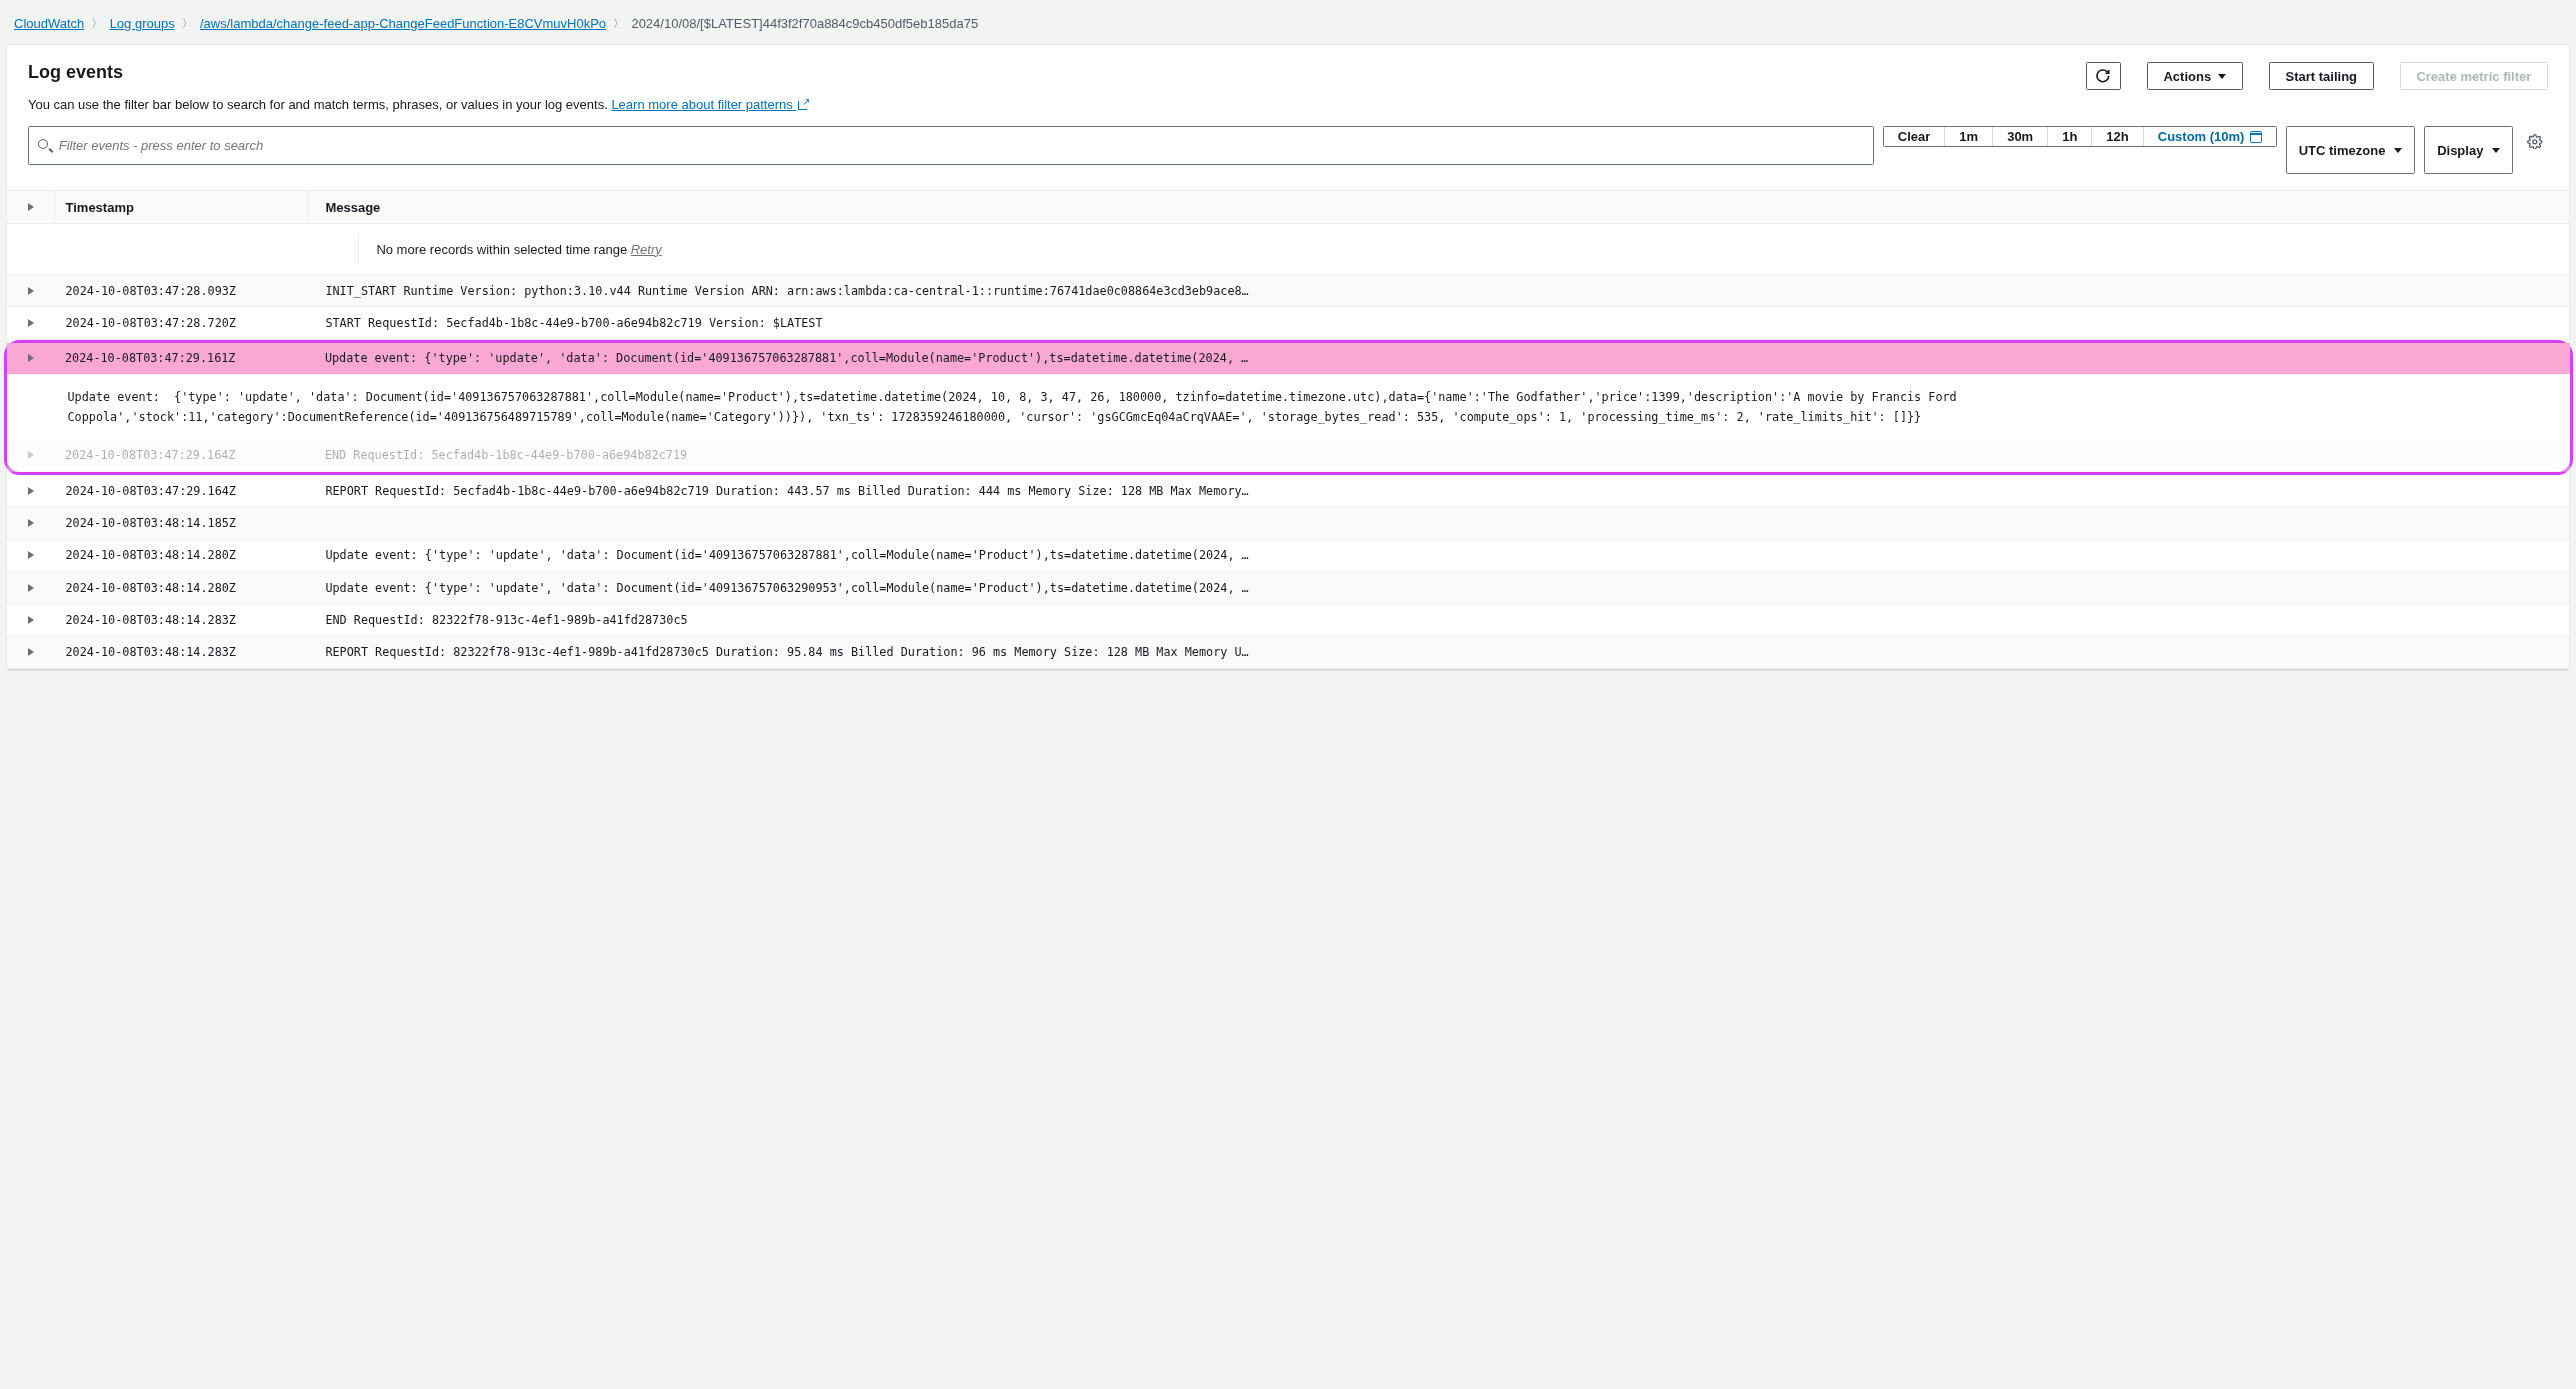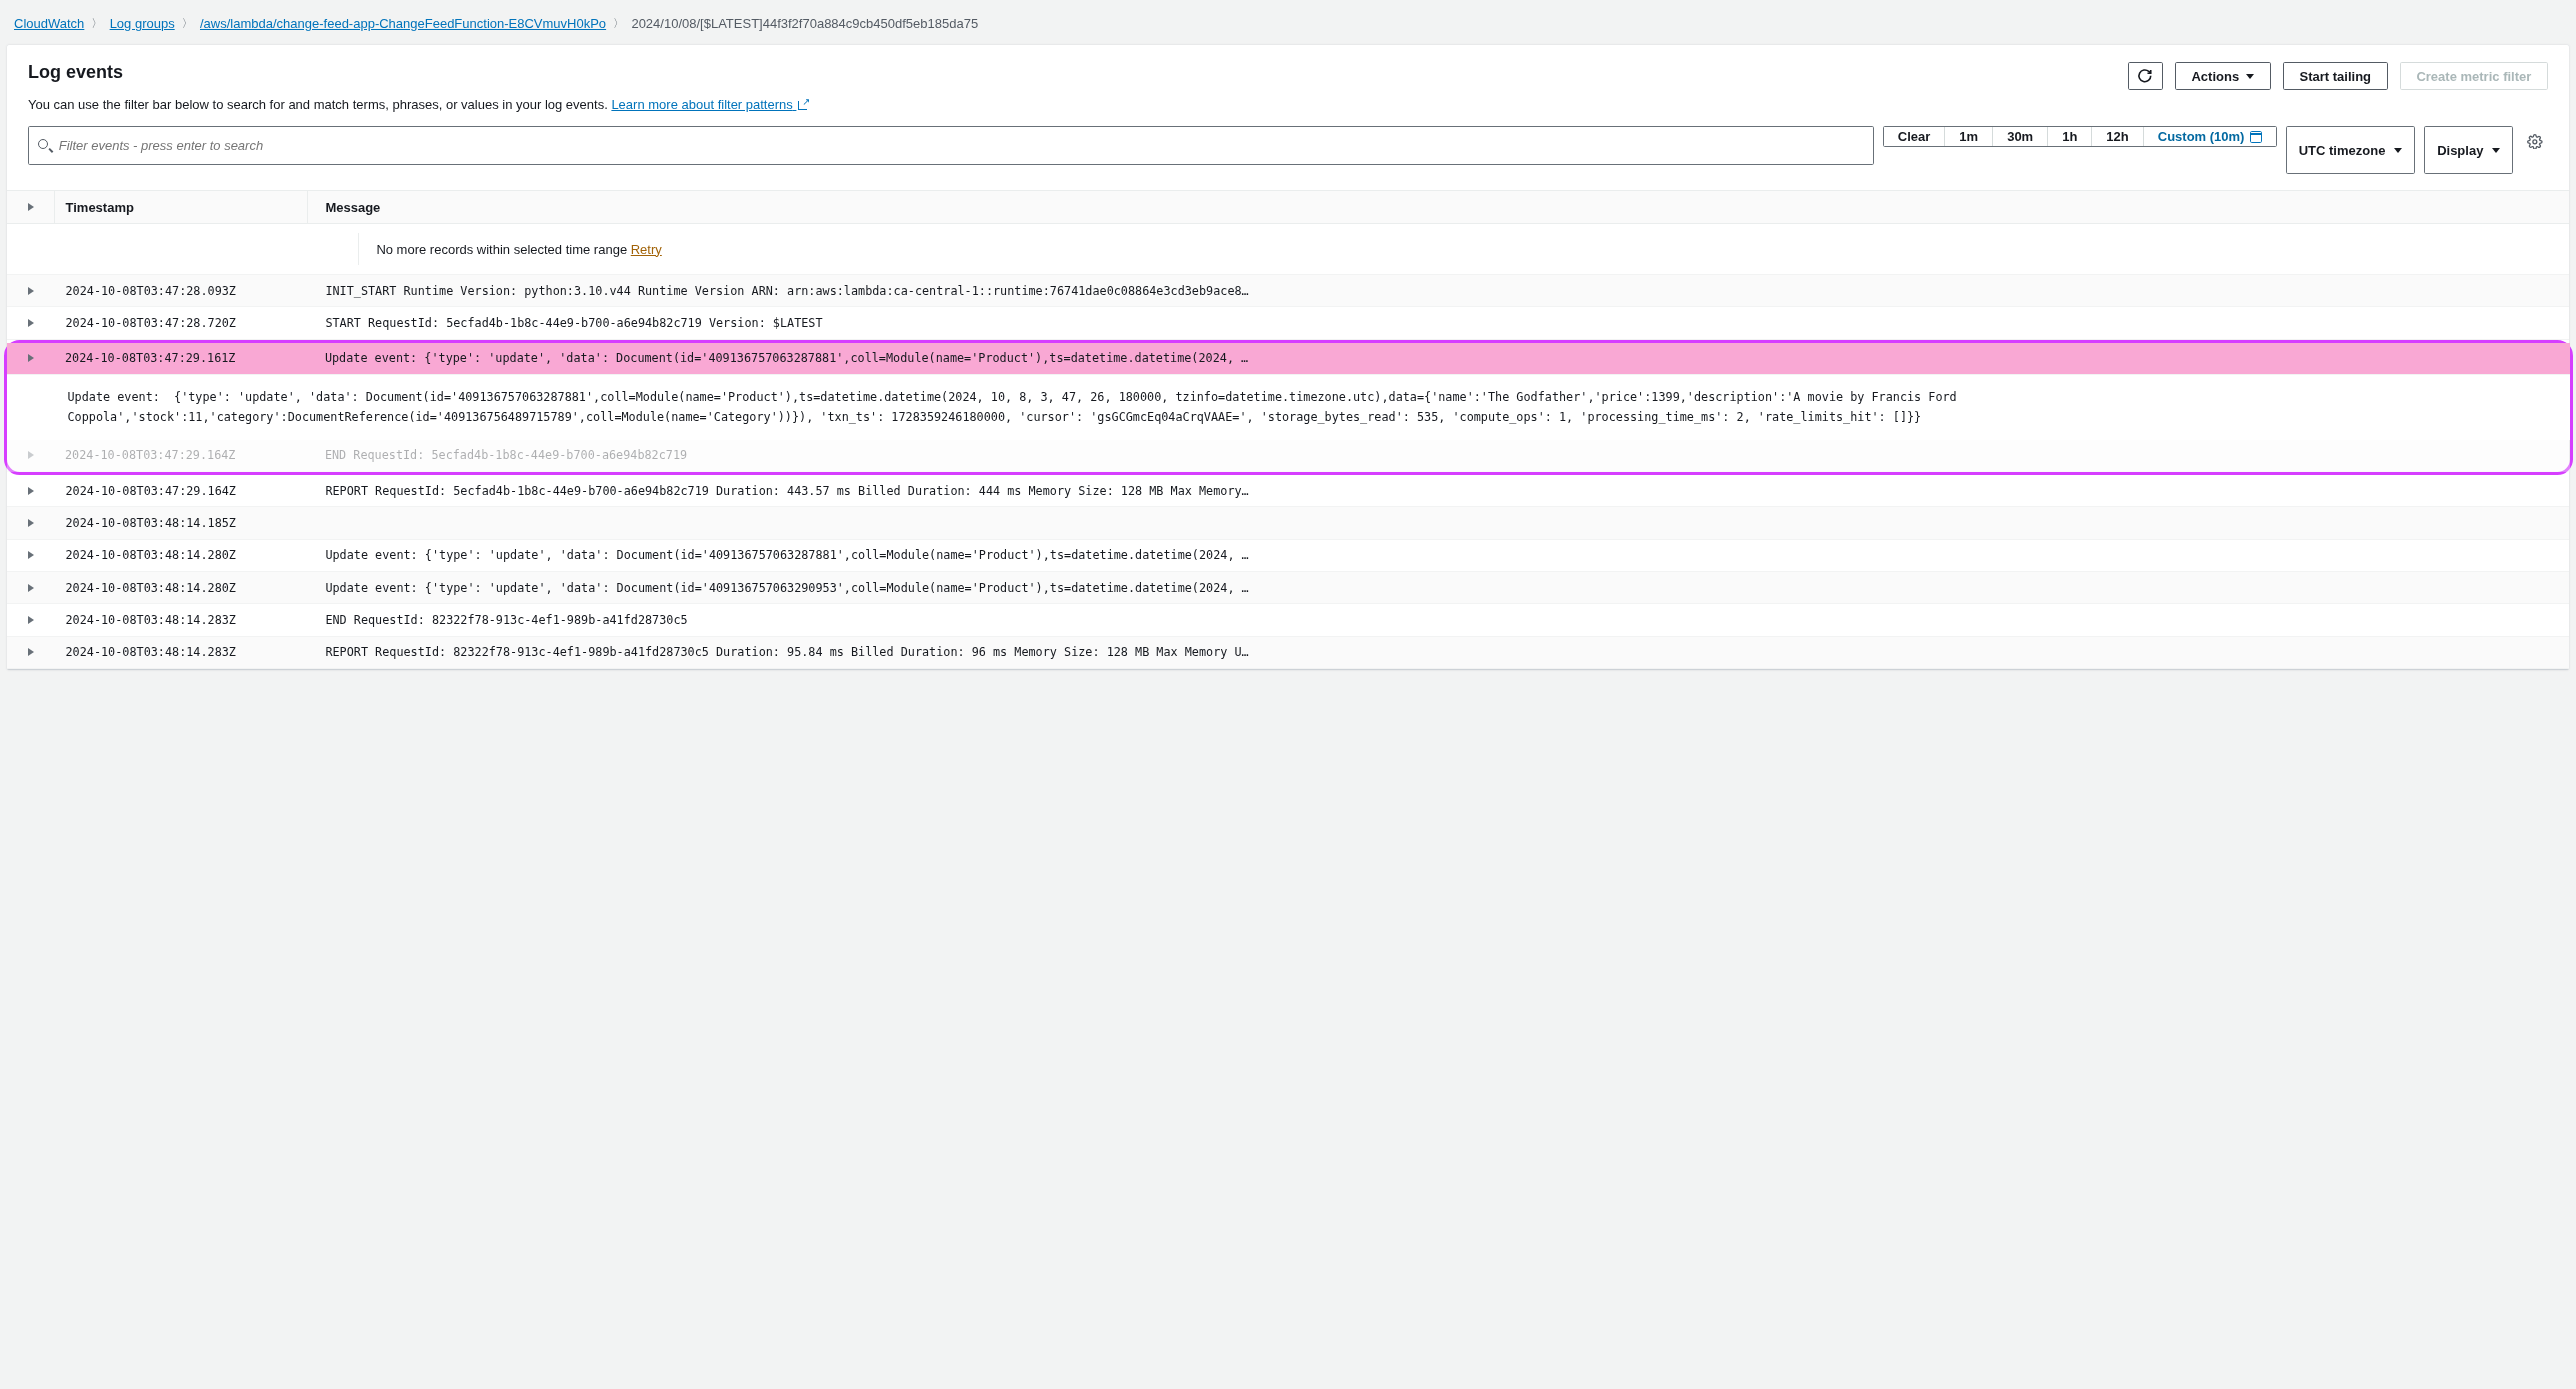--- a/index.html
+++ b/index.html
@@ -41,21 +41,21 @@
     justify-content: space-between;
     align-items: flex-start;
     margin-bottom: 7px;
   }
   .panel-title {
     font-size: 18px;
     font-weight: 700;
   }
   .btn-row {
     display: flex;
-    gap: 12px;
+    gap: 26px;
     border-radius: 12px;
   }
   .btn {
     background: #fff;
     border: 0.9px solid #545b64;
     border-radius: 1.7px;
     padding: 5.2px 15.7px;
     font-size: 13px;
     font-weight: 700;
     cursor: pointer;
@@ -238,21 +238,21 @@
   .row .col-msg { white-space: nowrap; overflow: hidden; text-overflow: ellipsis; font-family: "Monaco","Menlo","Consolas",monospace; }
   .info-row {
     padding: 8.7px 17.4px 8.7px 51px;
     font-family: "Amazon Ember", Arial, sans-serif;
     font-size: 13px;
     border-bottom: 0.9px solid #f2f3f3;
   }
   .info-row-inline { display:flex; }
   .info-row-inline .col-toggle{width:48px;}
   .info-row-inline .col-ts{width:253px;}
-  .retry-link { color: #a16207; text-decoration: underline; cursor:pointer; }
+  .retry-link { color: #737373; text-decoration: underline; font-style: italic; cursor:pointer; }
   .highlight-box {
     border: 3.5px solid #d63eff;
     border-radius: 15.7px;
     margin: 0 -3.5px;
     padding: 0;
   }
   .expanded-detail {
     font-family: "Monaco","Menlo","Consolas",monospace;
     font-size: 11.8px;
     padding: 12.2px 17.4px 12.2px 61px;

